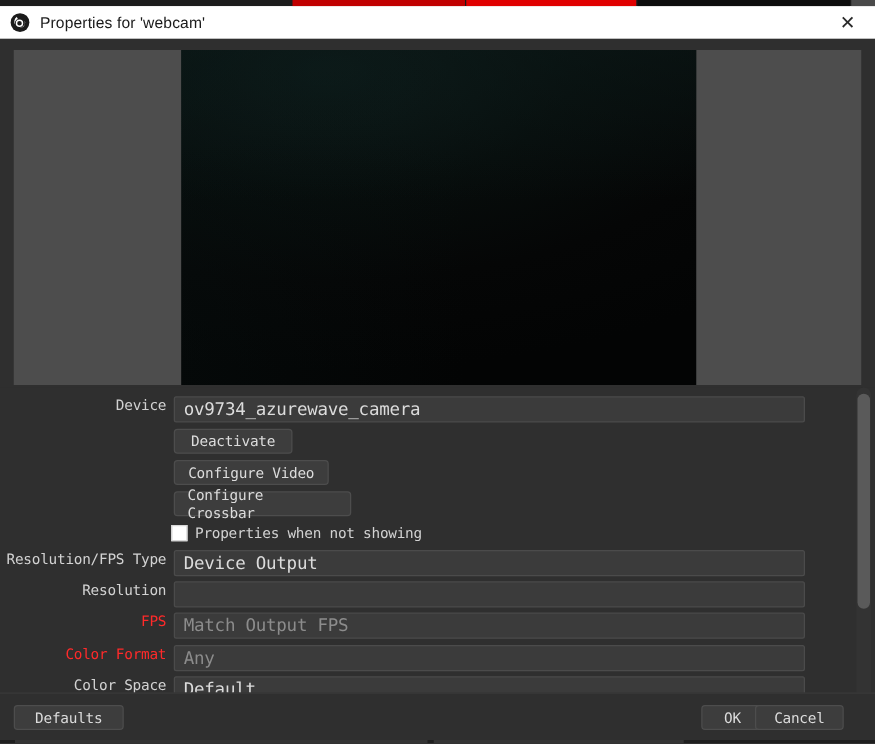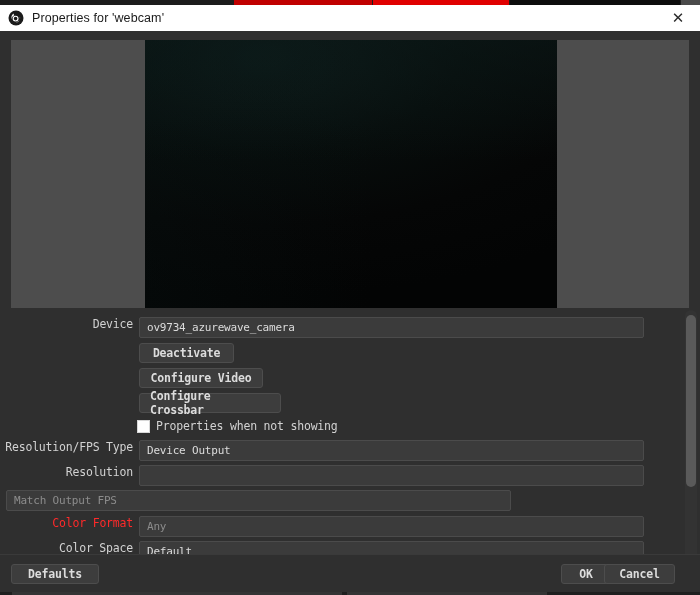--- a/index.html
+++ b/index.html
@@ -142,21 +142,21 @@
     background: #3b3b3b;
     border: 1px solid #4b4b4b;
     border-radius: 2px;
     box-sizing: border-box;
     display: flex;
     align-items: center;
     cursor: pointer;
   }
   .combo .combo-text {
     padding-left: 7px;
-    font-size: 11px;
+    font-size: 14px;
     color: #dcdcdc;
     font-family: "DejaVu Sans Mono", monospace;
     white-space: nowrap;
     letter-spacing: -0.2px;
   }
   .combo.dim .combo-text { color: #8c8c8c; }
 
   
   .pbtn {
     position: absolute;
@@ -167,21 +167,20 @@
     box-sizing: border-box;
     color: #dcdcdc;
     font-family: "DejaVu Sans Mono", monospace;
     font-size: 11.5px;
     letter-spacing: -0.2px;
     display: flex;
     align-items: center;
     justify-content: center;
     cursor: pointer;
     padding: 0 10px;
-    font-weight: bold;
   }
 
   
   .cb-row {
     position: absolute;
     display: flex;
     align-items: center;
   }
   .cb-box {
     width: 13px; height: 13px;
@@ -305,20 +304,21 @@
       </div>
 
       <div class="row" style="top:155px; width:700px;">
         <span class="row-label">Resolution</span>
         <span class="combo" style="width:505px;">
           <span class="combo-text"></span>
         </span>
       </div>
 
       <div class="row" style="top:180px; width:700px;">
+        <span class="row-label warn">FPS</span>
         <span class="combo dim" style="width:505px;">
           <span class="combo-text">Match Output FPS</span>
         </span>
       </div>
 
       <div class="row" style="top:206px; width:700px;">
         <span class="row-label warn">Color Format</span>
         <span class="combo dim" style="width:505px;">
           <span class="combo-text">Any</span>
         </span>

